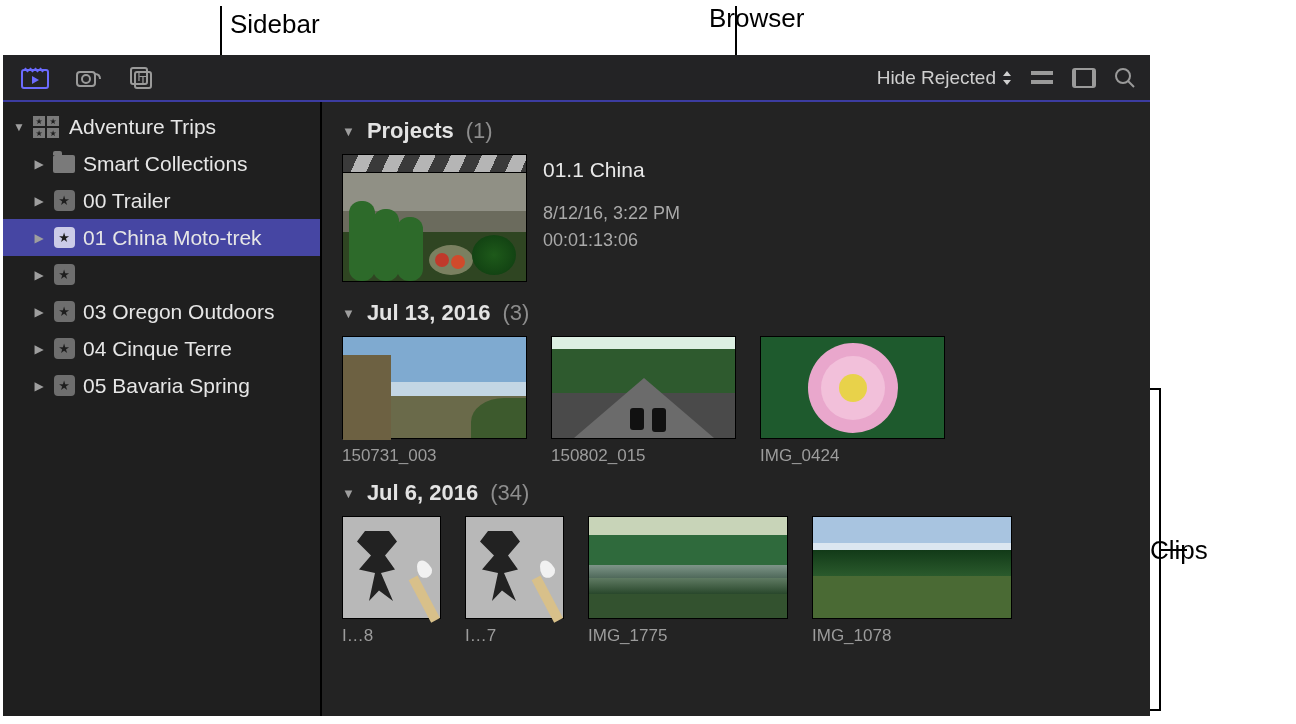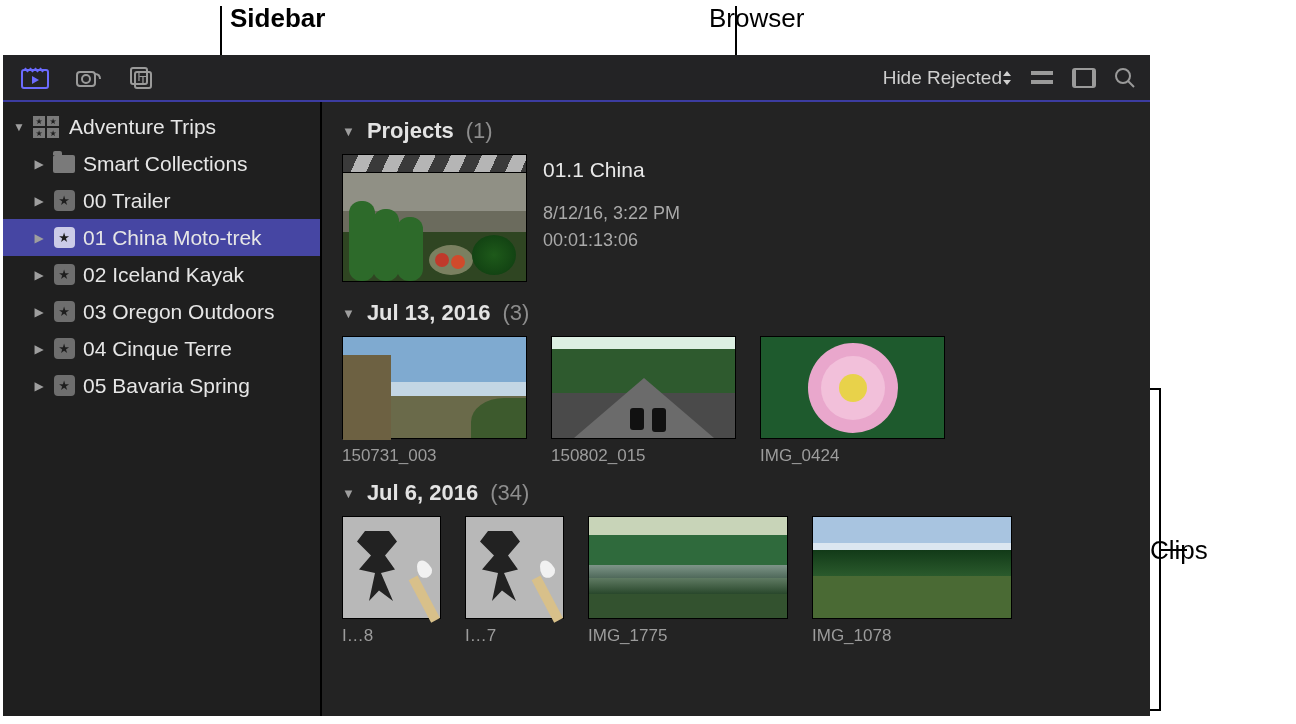--- a/index.html
+++ b/index.html
@@ -6,21 +6,21 @@
   body { background:#fff; width:1296px; height:724px; position:relative; }
   .annot { position:absolute; font-size:26px; color:#000; }
   .annot-line { position:absolute; background:#000; }
 
   .app { position:absolute; left:3px; top:55px; width:1147px; height:661px; background:#1e1e1e; display:flex; flex-direction:column; }
   .toolbar { height:47px; display:flex; align-items:center; background:#232325; border-bottom:2px solid #3c3ca0; padding:0 8px; }
   .toolbar-left { display:flex; align-items:center; gap:26px; padding-left:10px; }
   .tool-icon { color:#9a9a9a; display:flex; align-items:center; justify-content:center; cursor:pointer; }
   .tool-icon.active { color:#6b6bff; }
   .toolbar-right { margin-left:auto; display:flex; align-items:center; gap:18px; padding-right:6px; }
-  .hide-rejected { color:#cfcfcf; font-size:19px; display:flex; align-items:center; cursor:pointer; }
+  .hide-rejected { color:#cfcfcf; font-size:19px; display:flex; align-items:center; gap:6px; cursor:pointer; }
   .spinner-icon { display:inline-flex; flex-direction:column; line-height:6px; color:#cfcfcf; }
 
   .body { flex:1; display:flex; min-height:0; }
   .sidebar { width:319px; background:#1f1f1f; border-right:2px solid #000; padding-top:6px; overflow:hidden; }
   .sb-row { display:flex; align-items:center; height:37px; color:#e6e6e6; font-size:21px; padding-left:8px; gap:8px; cursor:pointer; }
   .sb-row.lib { padding-left:10px; }
   .sb-row.child { padding-left:30px; }
   .sb-row.selected { background:#4646a3; }
   .disc { width:12px; display:inline-flex; justify-content:center; color:#9e9e9e; font-size:12px; }
   .sb-icon { width:22px; height:22px; display:inline-flex; align-items:center; justify-content:center; }
@@ -84,21 +84,21 @@
 
   
   .bracket { position:absolute; border-right:2px solid #000; }
   .bracket::before,.bracket::after{content:"";position:absolute;right:-2px;width:14px;height:2px;background:#000;}
   .bracket::before{top:0;} .bracket::after{bottom:0;}
   .bracket-out{position:absolute;height:2px;background:#000;}
 </style>
 </head>
 <body>
 
-<div class="annot" style="left:230px; top:3px;font-weight:bold;">Sidebar</div>
+<div class="annot" style="left:230px; top:9px;">Sidebar</div>
 <div class="annot-line" style="left:220px; top:6px; width:2px; height:100px;"></div>
 <div class="annot" style="left:709px; top:3px;">Browser</div>
 <div class="annot-line" style="left:735px; top:6px; width:2px; height:100px;"></div>
 <div class="annot" style="left:1150px; top:535px;">Clips</div>
 <div class="bracket" style="left:1159px; top:388px; height:323px;"></div>
 <div class="bracket-out" style="left:1161px; top:549px; width:26px;"></div>
 
 <div class="app">
   <div class="toolbar">
     <div class="toolbar-left">
@@ -193,21 +193,20 @@
         <span class="sb-icon">
             <span class="star-box"></span>
           </span>
         <span>01 China Moto-trek</span>
       </div>
       <div class="sb-row child">
         <span class="disc">▶</span>
         <span class="sb-icon">
             <span class="star-box"></span>
           </span>
-        <span>02 Iceland Kayak</span>
       </div>
       <div class="sb-row child">
         <span class="disc">▶</span>
         <span class="sb-icon">
             <span class="star-box"></span>
           </span>
         <span>03 Oregon Outdoors</span>
       </div>
       <div class="sb-row child">
         <span class="disc">▶</span>

